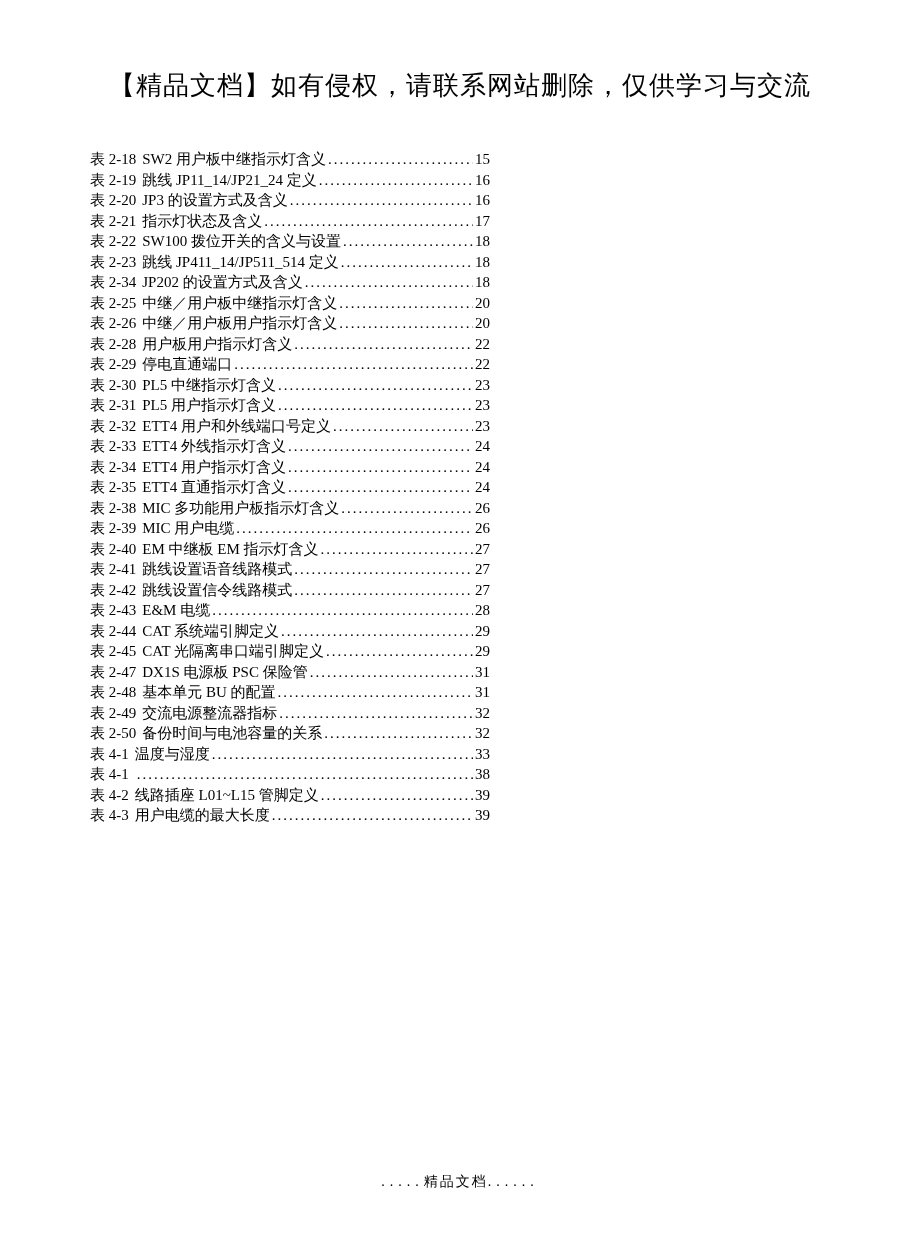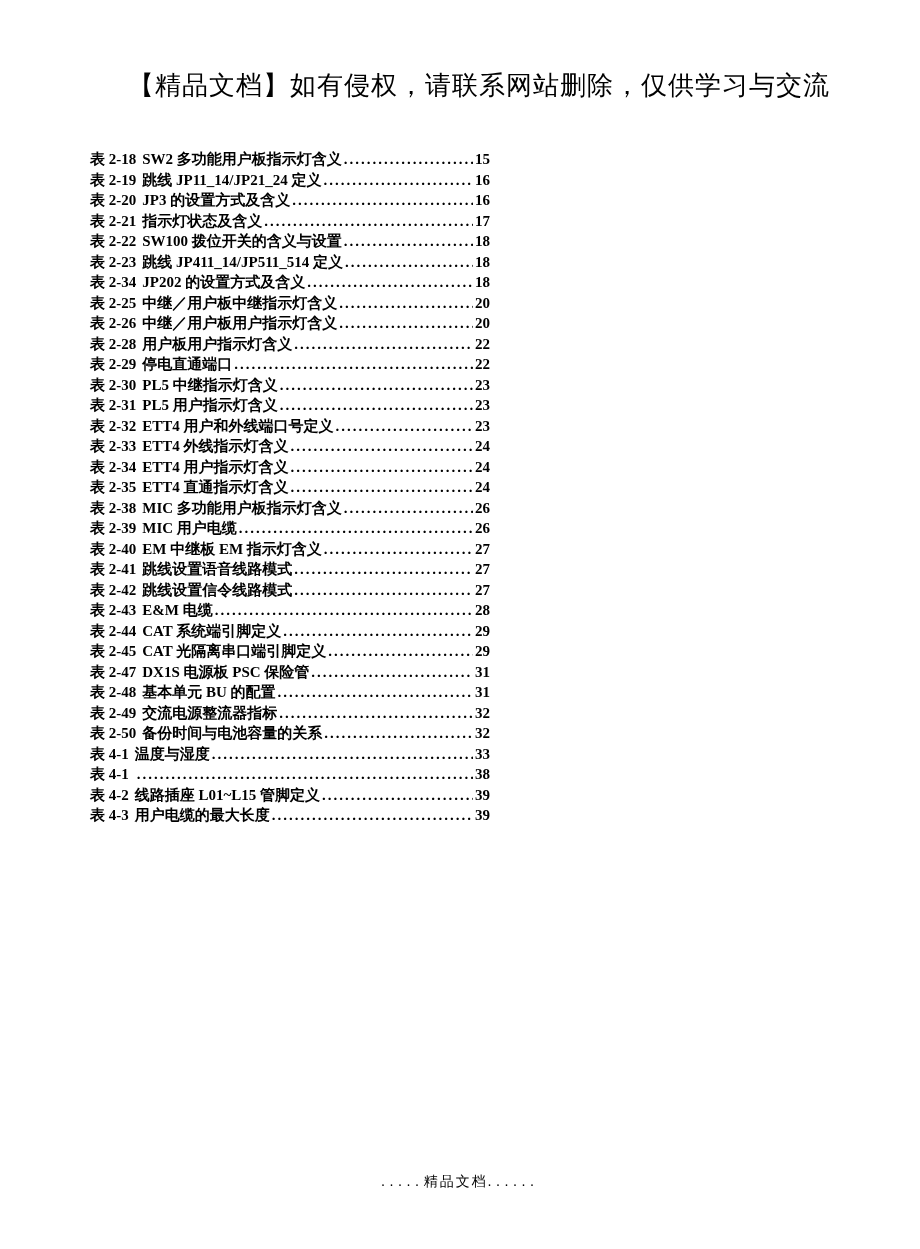--- a/index.html
+++ b/index.html
@@ -13,34 +13,33 @@
   .page {
     width: 920px;
     min-height: 1249px;
     position: relative;
     box-sizing: border-box;
     padding: 68px 90px 0 90px;
   }
   .header {
     font-family: "SimHei", "黑体", "Heiti SC", sans-serif;
     font-size: 26px;
-    text-align: right;
+    text-align: center;
     padding-right: 0;
     margin-bottom: 46px;
     letter-spacing: 1px;
   }
   .toc {
     font-size: 15px;
     line-height: 20.5px;
   }
   .toc-row {
     display: flex;
     align-items: flex-start;
     white-space: nowrap;
-    font-weight: bold;
   }
   .toc-label {
     flex: 0 0 auto;
     padding-right: 6px;
   }
   .toc-title {
     flex: 0 0 auto;
   }
   .toc-dots {
     flex: 1 1 auto;
@@ -75,21 +74,21 @@
 <body>
 
 <div class="page">
 
   <div class="header">【精品文档】如有侵权，请联系网站删除，仅供学习与交流</div>
 
   <div class="toc">
 
   <div class="toc-row toc-wrap">
         <span class="toc-label">表 2-18</span>
-        <span class="toc-title">SW2 多功能用户板指示灯含义</span>
+        <span class="toc-title">SW2 用户板中继指示灯含义</span>
         <span class="toc-dots"></span>
         <span class="toc-page">15</span>
       </div>
       <div class="toc-row toc-wrap">
         <span class="toc-label">表 2-19</span>
         <span class="toc-title">跳线 JP11_14/JP21_24 定义</span>
         <span class="toc-dots"></span>
         <span class="toc-page">16</span>
       </div>
       <div class="toc-row toc-wrap">

